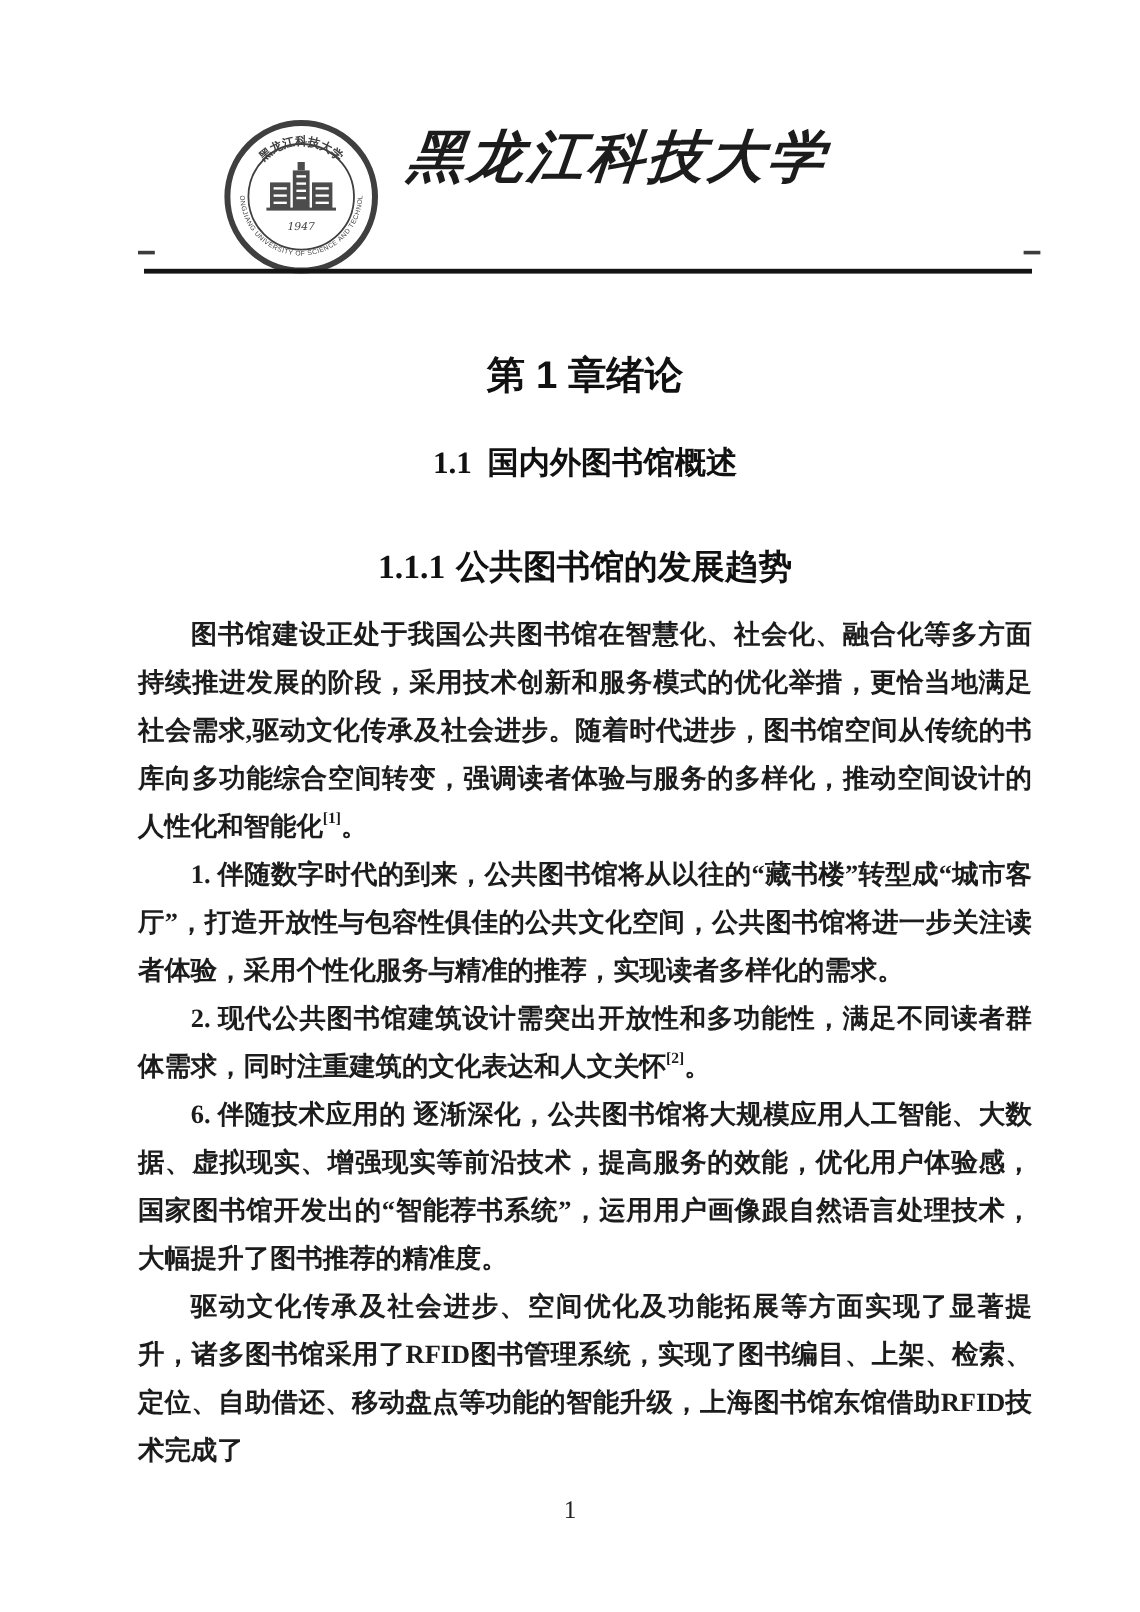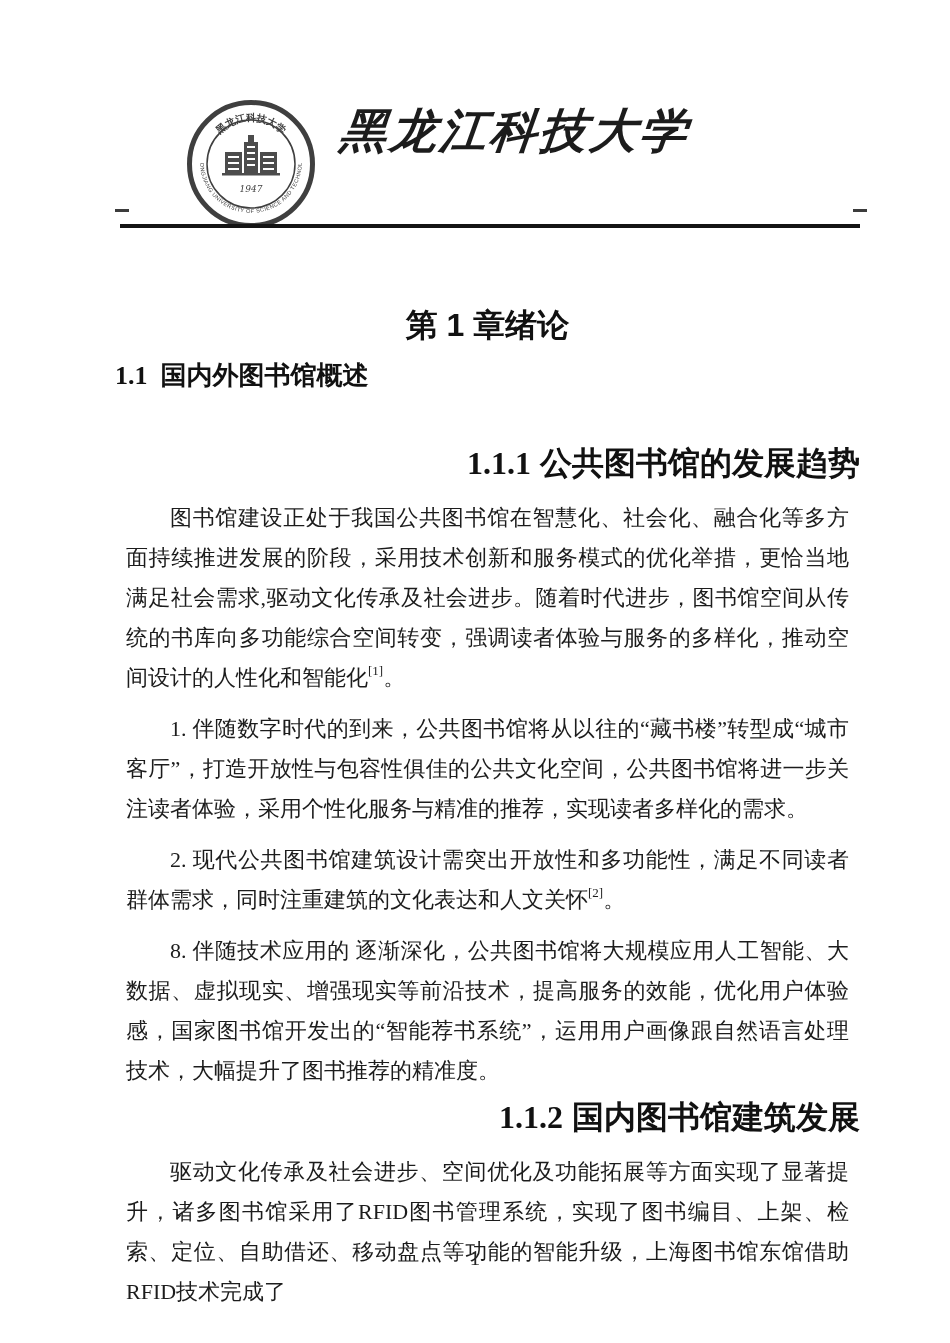--- a/index.html
+++ b/index.html
@@ -15,32 +15,32 @@
             transform:skewX(-6deg);font-family:"DejaVu Serif","Liberation Serif",serif;
             white-space:nowrap;}
   .doc-title{margin-top:5px;font-size:37px;font-weight:bold;letter-spacing:22px;
              white-space:nowrap;font-family:"Liberation Serif",serif;}
   .rule{position:absolute;top:224px;left:120px;width:740px;height:4px;background:#141414;}
   .dash{position:absolute;top:209px;width:14px;height:3px;background:#3c3c3c;}
   .dash-left{left:115px;}
   .dash-right{left:853px;}
 
   
-  main{position:absolute;left:115px;top:268px;width:745px;}
+  main{position:absolute;left:115px;top:255px;width:745px;}
   .h-sans{font-family:"Liberation Sans","DejaVu Sans",sans-serif;font-weight:bold;color:#111;}
   .num{font-family:"Liberation Serif","DejaVu Serif",serif;font-weight:bold;}
   h1.chapter{margin:38px 0 0;text-align:center;font-size:32px;line-height:38px;}
-  h2.section{margin:16px 0 0;font-size:26px;line-height:31px;}
+  h2.section{margin:39px 0 0;text-align:center;font-size:26px;line-height:31px;}
   h2.section .num{margin-right:13px;}
-  h3.subsection{font-size:32px;line-height:30px;text-align:right;}
+  h3.subsection{font-size:28px;line-height:30px;text-align:center;}
   h3.sub1{margin:57px 0 20px;}
   h3.sub2{margin:10px 0 20px;}
   h3 .num{margin-right:9px;}
-  p.body-para{margin:11px;font-size:22px;line-height:40px;text-align:justify;
-              text-indent:2em;color:#1c1c1c;}
+  p.body-para{margin:0;font-size:22px;line-height:40px;text-align:justify;
+              text-indent:2em;color:#1c1c1c;font-weight:bold;}
   sup.ref{font-size:13px;position:relative;top:-2px;vertical-align:super;line-height:0;}
 
   
   .footer{position:absolute;left:0;top:1246px;width:950px;text-align:center;}
   .page-num{font-size:21px;color:#222;}
 </style>
 </head>
 <body>
 
 <div class="page">
@@ -103,25 +103,22 @@
     <h3 class="subsection sub1 h-sans">
       <span class="num">1.1.1</span><span>公共图书馆的发展趋势</span>
     </h3>
 
     <p class="body-para"><span>图书馆建设正处于我国公共图书馆在智慧化、社会化、融合化等多方面持续推进发展的阶段，采用技术创新和服务模式的优化举措，更恰当地满足社会需求,驱动文化传承及社会进步。随着时代进步，图书馆空间从传统的书库向多功能综合空间转变，强调读者体验与服务的多样化，推动空间设计的人性化和智能化</span><sup class="ref">[1]</sup><span>。</span></p>
 
     <p class="body-para"><span>1. 伴随数字时代的到来，公共图书馆将从以往的“藏书楼”转型成“城市客厅”，打造开放性与包容性俱佳的公共文化空间，公共图书馆将进一步关注读者体验，采用个性化服务与精准的推荐，实现读者多样化的需求。</span></p>
 
     <p class="body-para"><span>2. 现代公共图书馆建筑设计需突出开放性和多功能性，满足不同读者群体需求，同时注重建筑的文化表达和人文关怀</span><sup class="ref">[2]</sup><span>。</span></p>
 
-    <p class="body-para"><span>8. 伴随技术应用的 逐渐深化，公共图书馆将大规模应用人工智能、大数据、虚拟现实、增强现实等前沿技术，提高服务的效能，优化用户体验感，国家图书馆开发出的“智能荐书系统”，运用用户画像跟自然语言处理技术，大幅提升了图书推荐的精准度。</span></p>
+    <p class="body-para"><span>6. 伴随技术应用的 逐渐深化，公共图书馆将大规模应用人工智能、大数据、虚拟现实、增强现实等前沿技术，提高服务的效能，优化用户体验感，国家图书馆开发出的“智能荐书系统”，运用用户画像跟自然语言处理技术，大幅提升了图书推荐的精准度。</span></p>
 
-    <h3 class="subsection sub2 h-sans">
-      <span class="num">1.1.2</span><span>国内图书馆建筑发展</span>
-    </h3>
 
     <p class="body-para"><span>驱动文化传承及社会进步、空间优化及功能拓展等方面实现了显著提升，诸多图书馆采用了RFID图书管理系统，实现了图书编目、上架、检索、定位、自助借还、移动盘点等功能的智能升级，上海图书馆东馆借助RFID技术完成了</span></p>
   </main>
 
   <div class="footer">
     <span class="page-num">1</span>
   </div>
 
 </div>
 

